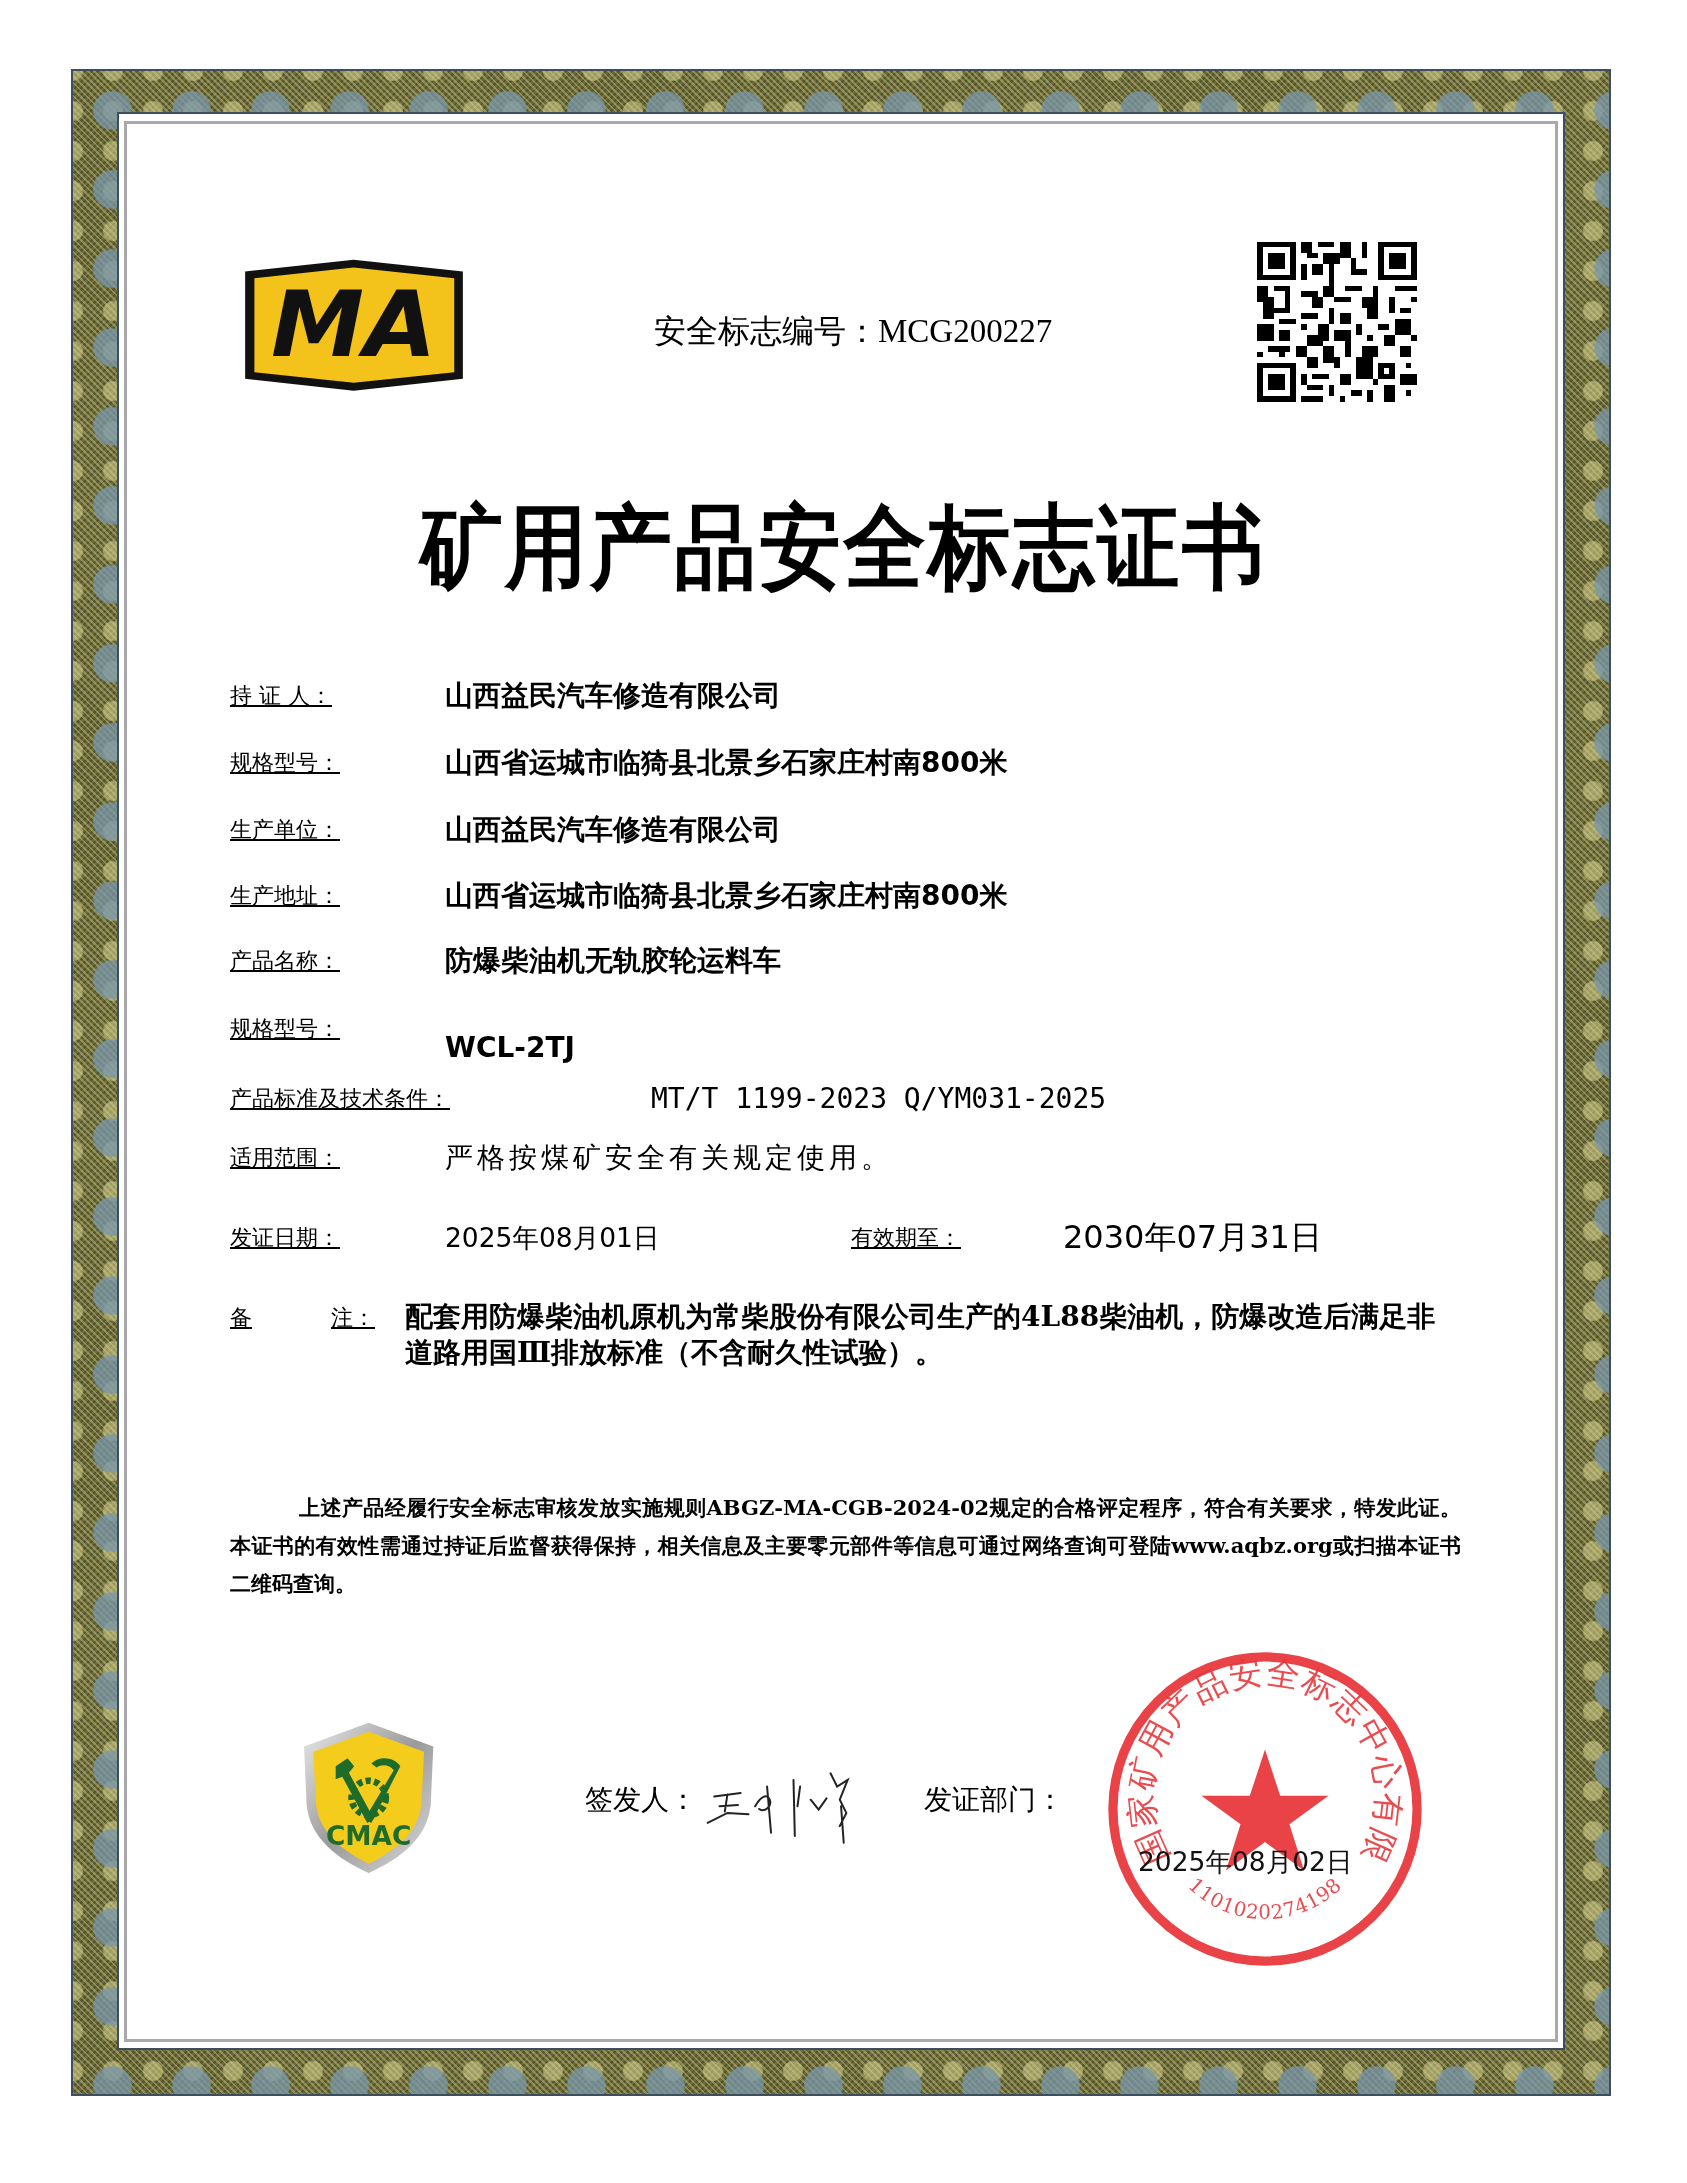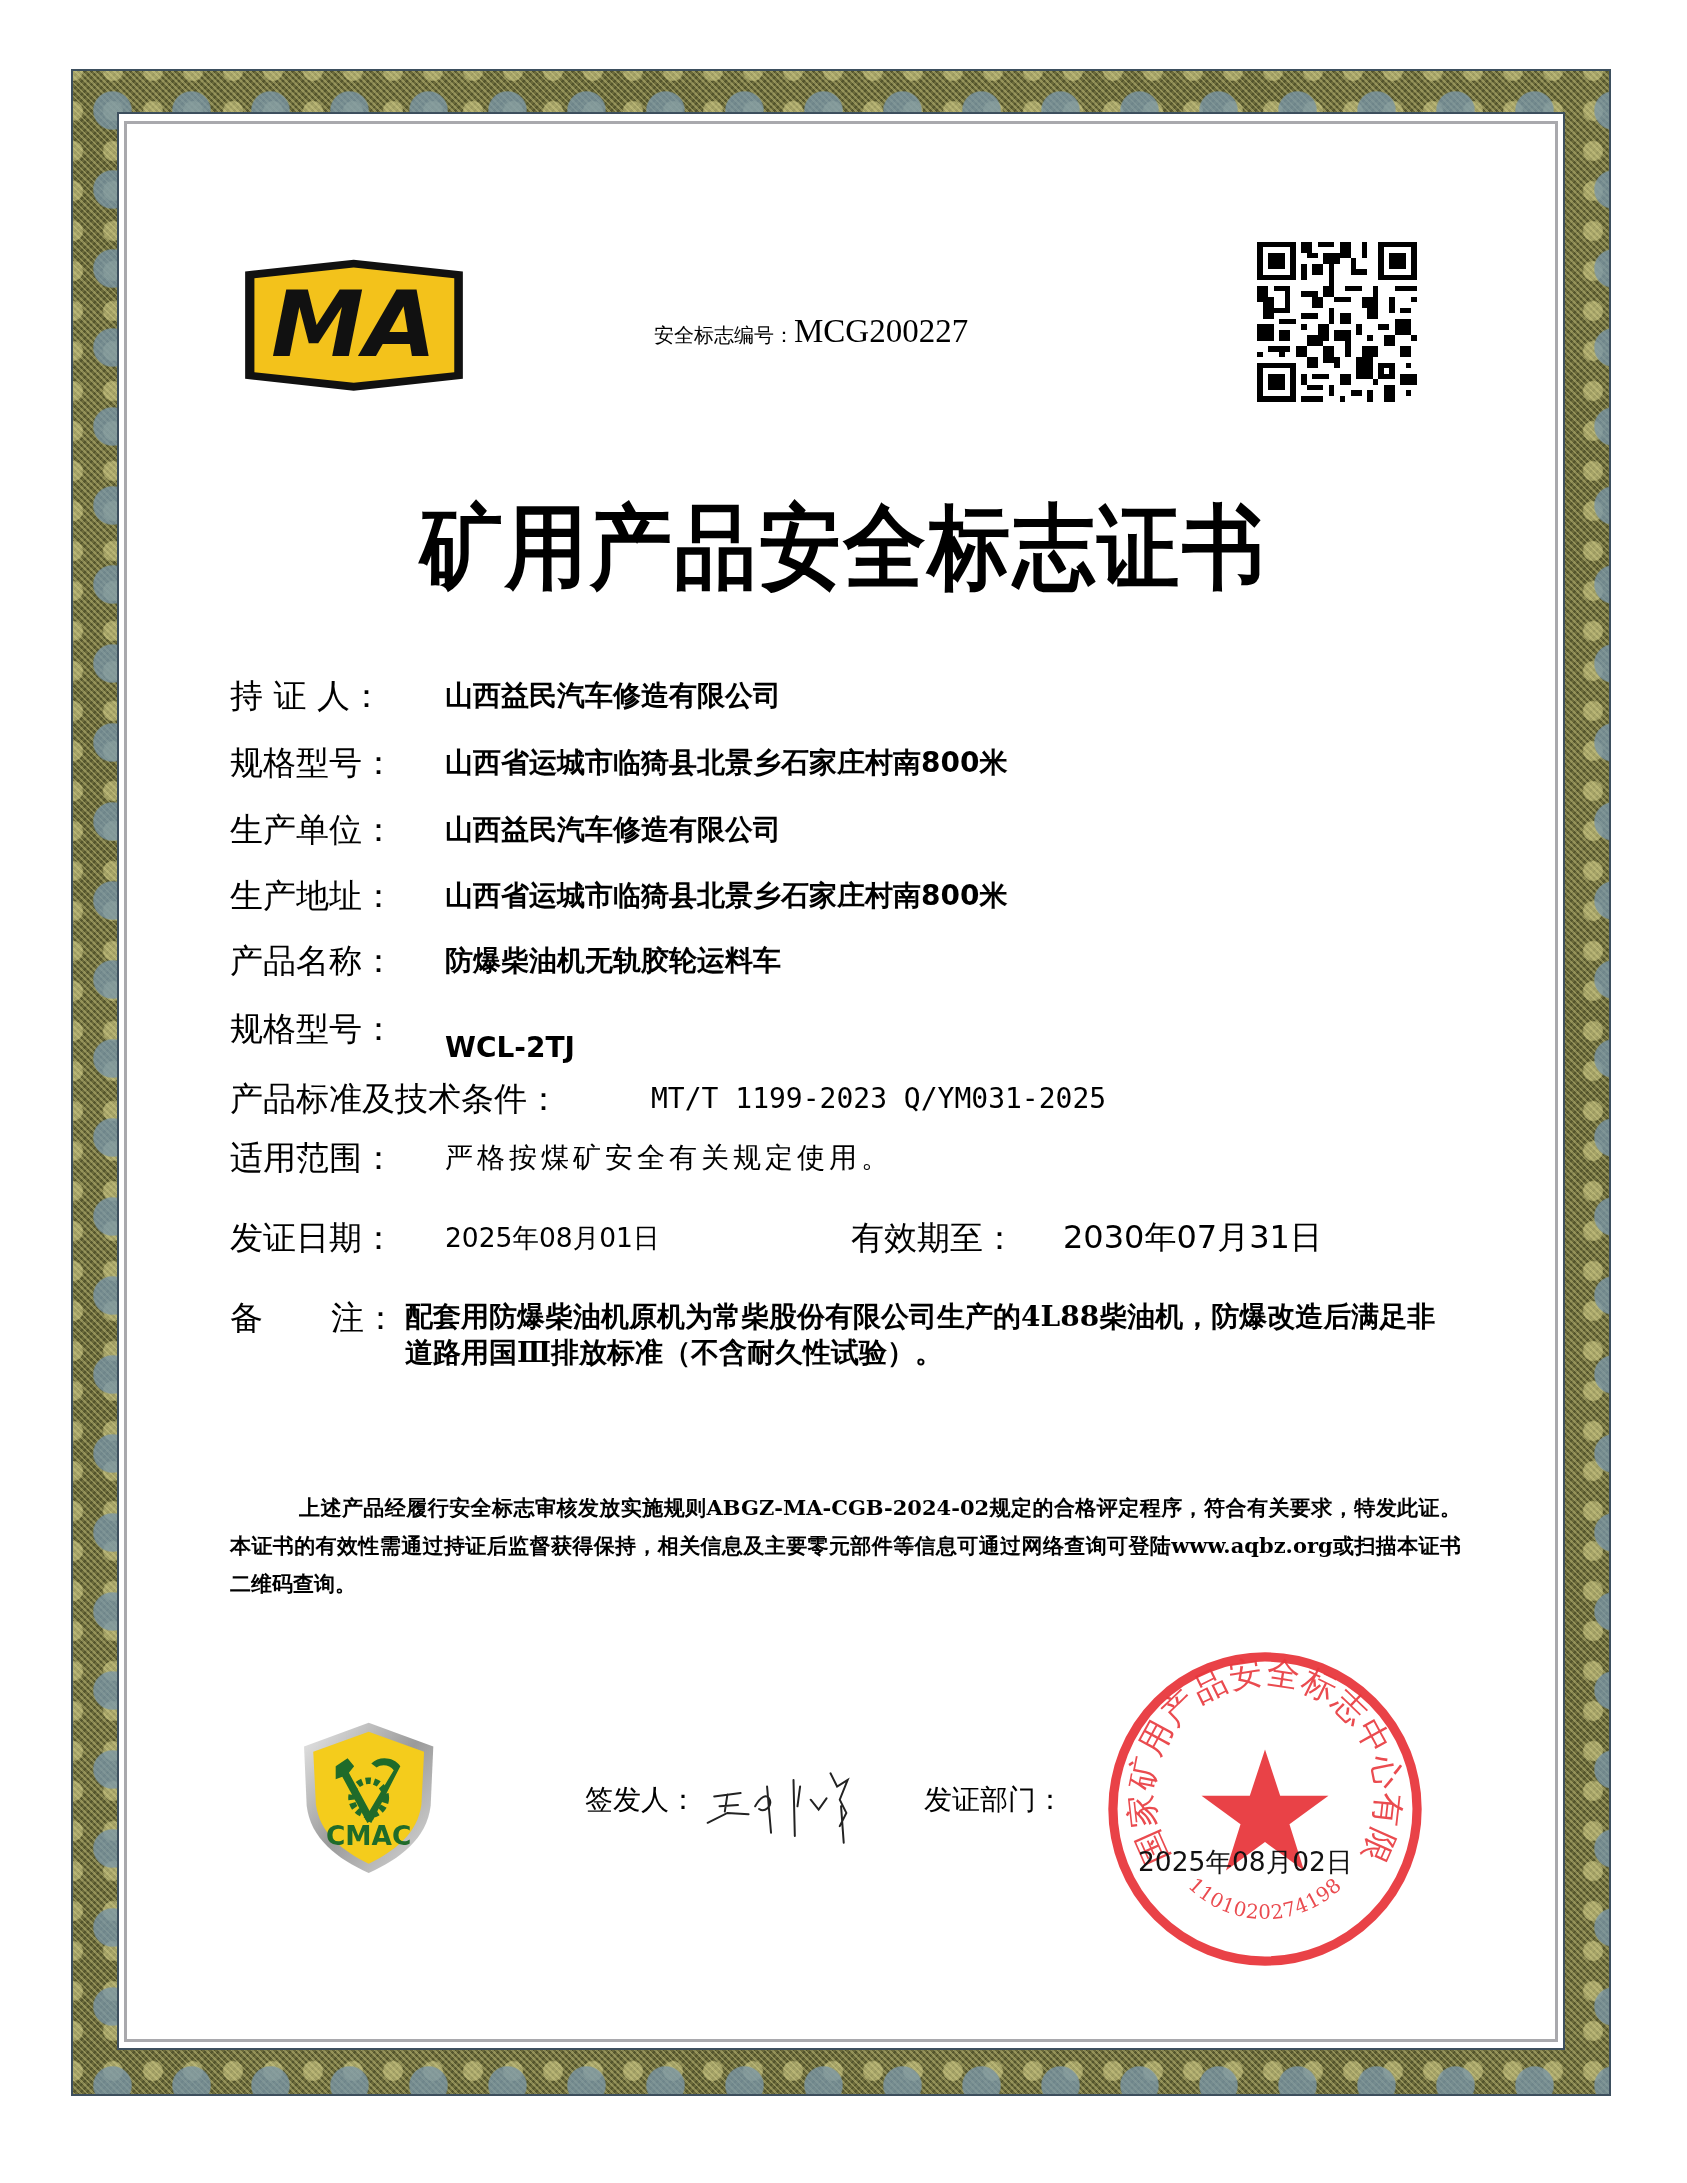--- a/index.html
+++ b/index.html
@@ -23,27 +23,27 @@
   .border-gray-line { left:124px; top:121px; width:1434px; height:1921px;
     border:3.3px solid #a9a9ad; box-sizing:border-box; }
 
   
   .ma-logo { left:241px; top:257px; width:226px; height:135px; }
   
   .qr { left:1257px; top:241px; width:160px; height:161px; }
 
   .cert-no { left:654px; top:310px; font-size:33px; line-height:42px; white-space:nowrap;
     font-family:"Liberation Serif","DejaVu Serif",serif; }
-  .cert-no .lbl { font-family:Liberation Sans, sans-serif; font-size:20px; }
+  .cert-no .lbl { font-family:Liberation Sans, sans-serif; font-size:32px; }
 
   .title { left:0; width:1687px; top:498px; text-align:center; font-size:82px;
     font-weight:bold; line-height:99px; letter-spacing:2.6px;
     font-family:"DejaVu Sans",sans-serif; transform:scaleY(1.12); }
 
-  .label { left:230px; font-size:33px; line-height:37px; white-space:nowrap; }
+  .label { left:230px; font-size:22px; line-height:37px; white-space:nowrap;text-decoration:underline; }
   .value { left:445px; font-size:28px; line-height:37px; font-weight:bold; white-space:nowrap;
     font-family:"DejaVu Serif",serif; }
   .value.sans { font-family:"DejaVu Sans",sans-serif; }
   .value.thin { font-weight:normal; letter-spacing:4px; }
   .mono { font-family:"DejaVu Sans Mono","Liberation Mono",monospace; font-weight:normal; font-size:28px; }
 
   .remark { left:405px; width:1032px; font-size:28px; line-height:36px; font-weight:bold;
     font-family:"DejaVu Serif",serif; }
   .para { left:230px; width:1231px; font-size:21px; line-height:38px; font-weight:bold;
     font-family:"DejaVu Serif",serif; text-indent:69px; text-align:justify; }

